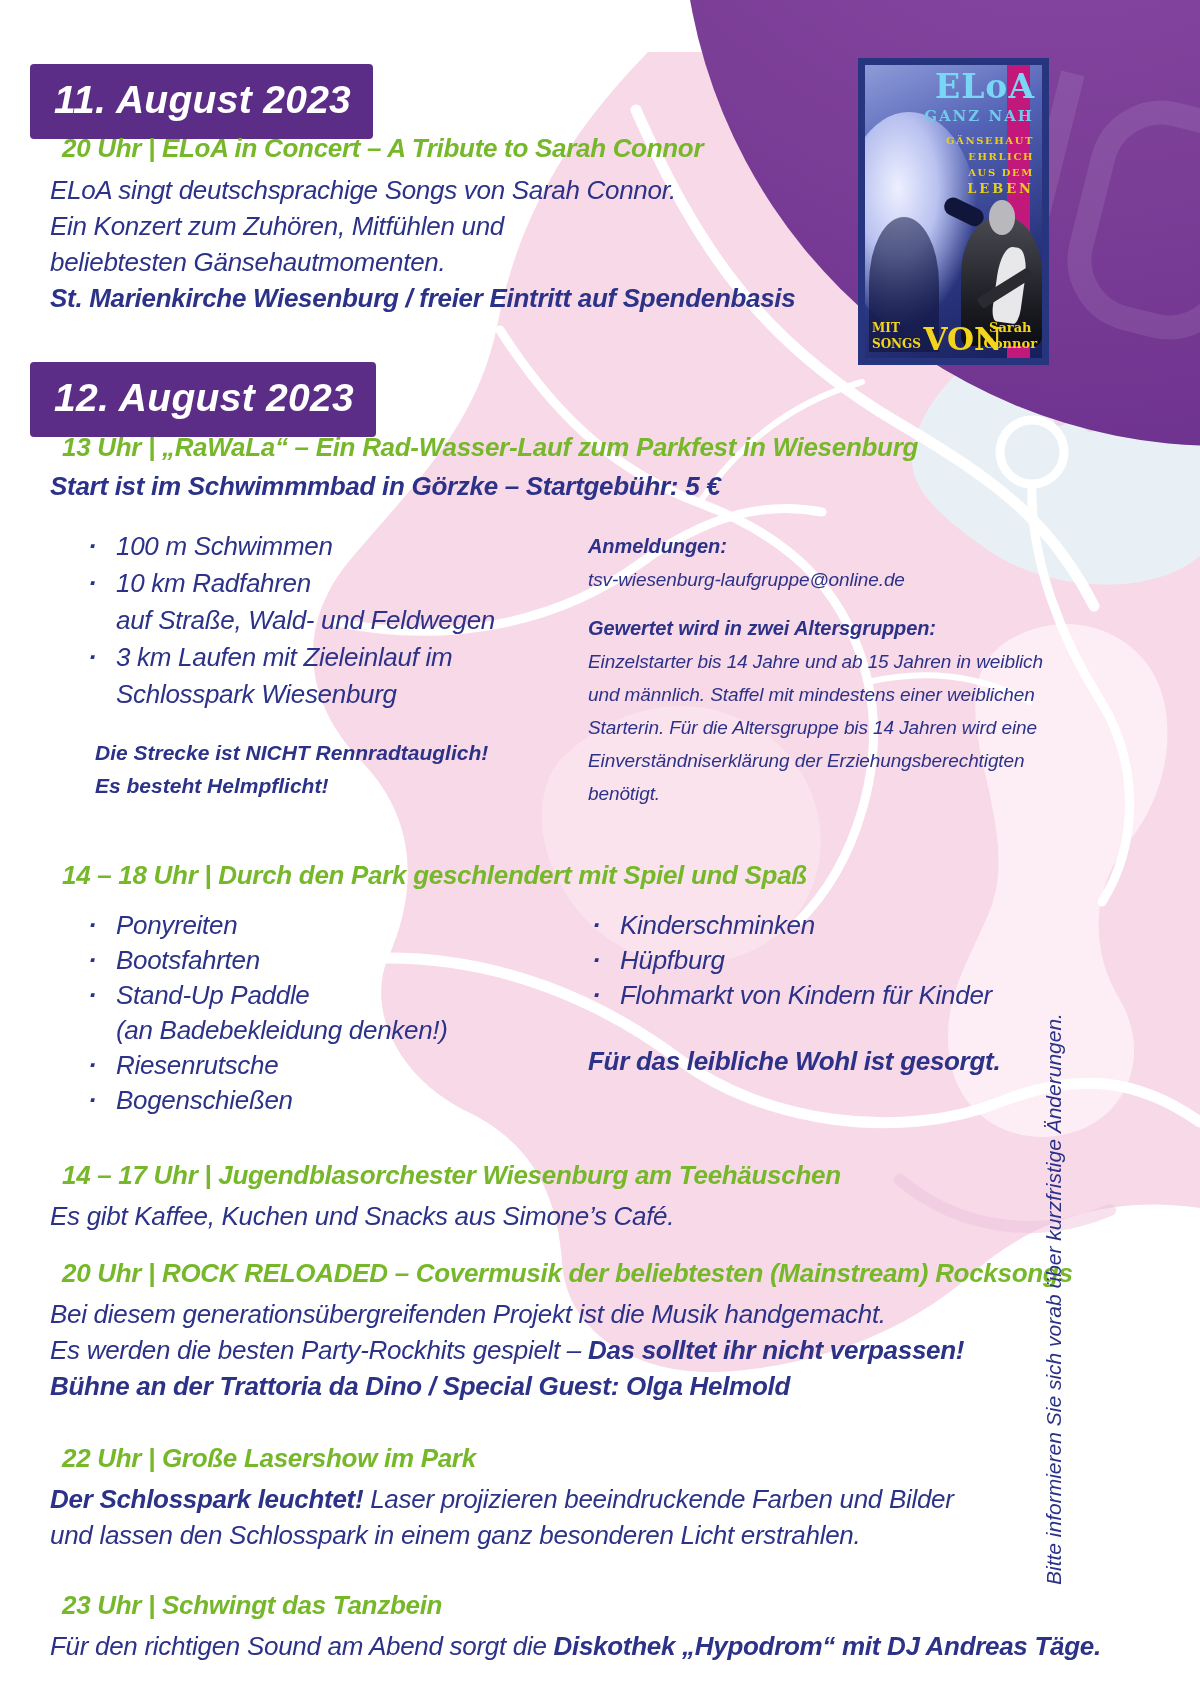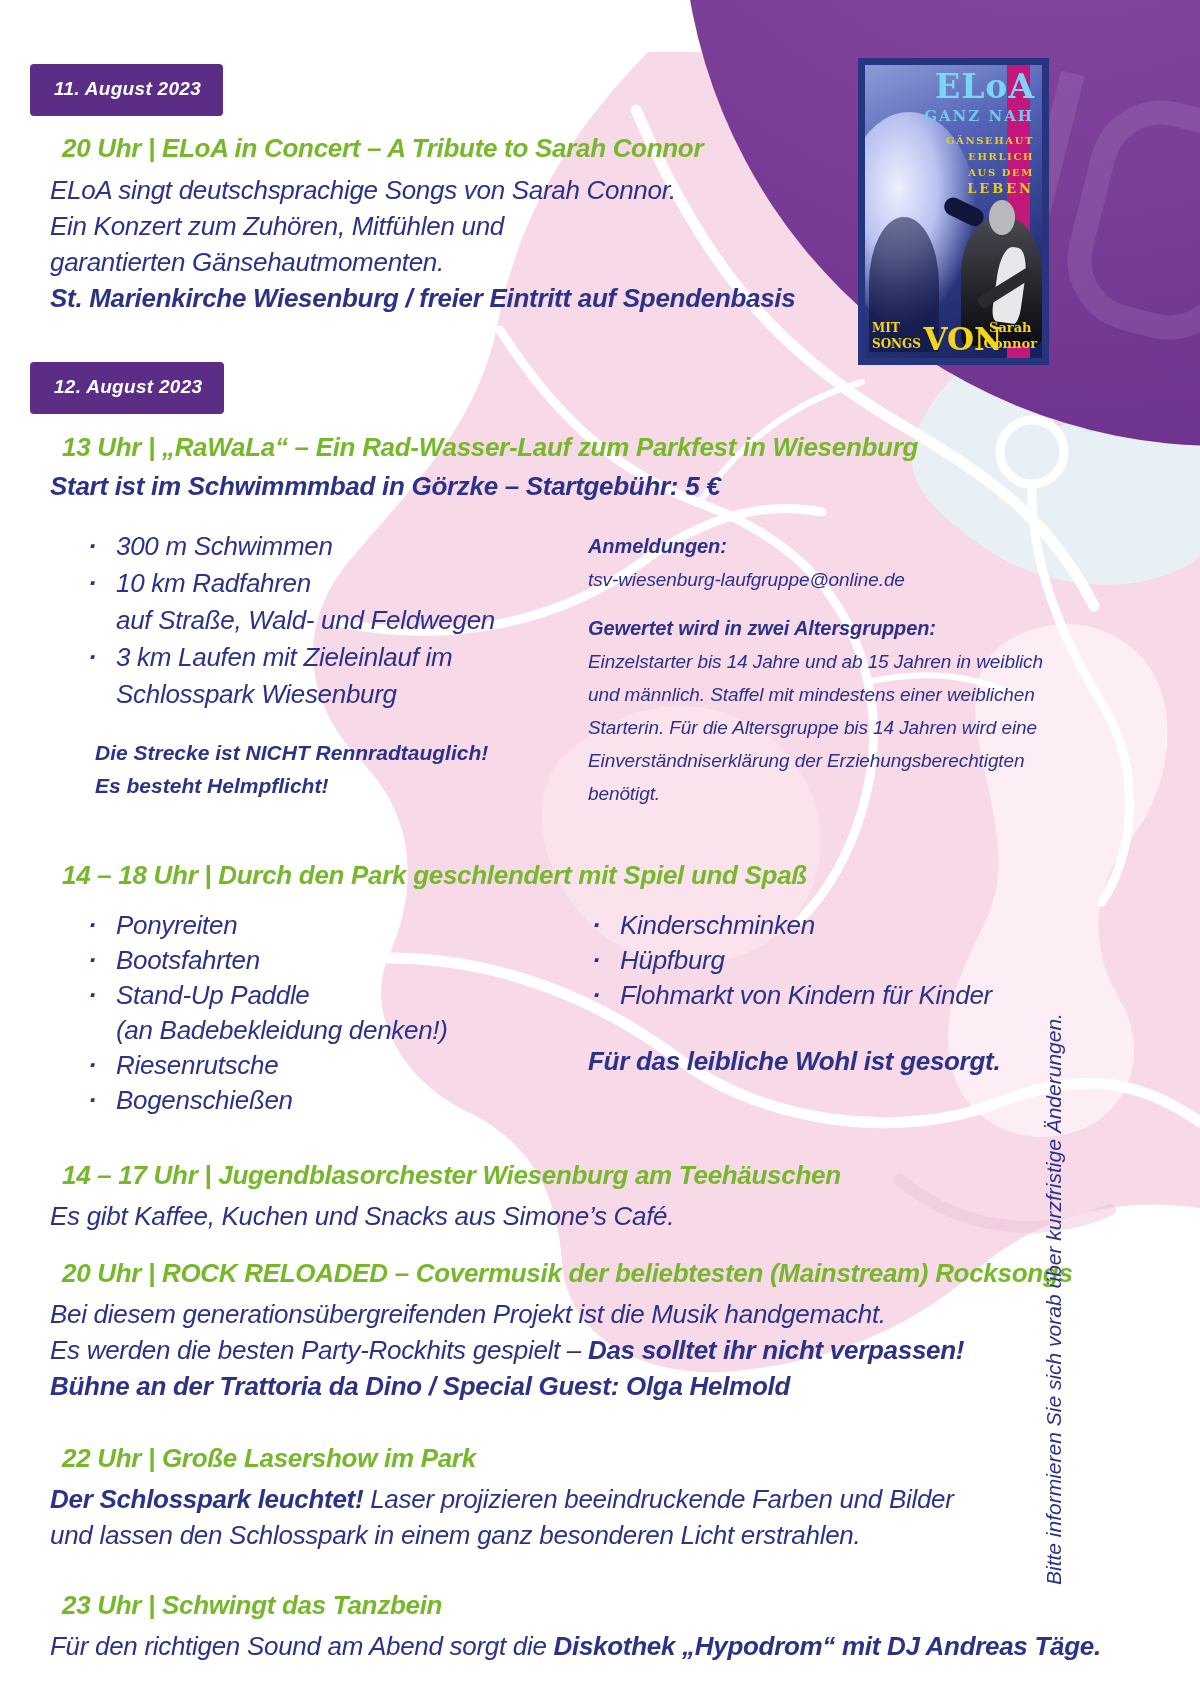--- a/index.html
+++ b/index.html
@@ -2,21 +2,21 @@
 <html lang="de"><head>
 <meta charset="utf-8">
 <style>
   html,body{margin:0;padding:0;}
   body{width:1200px;height:1697px;background:#ffffff;}
   .page{position:relative;width:1200px;height:1697px;background:#ffffff;overflow:hidden;
         font-family:"Liberation Sans",sans-serif;font-style:italic;color:#2c3287;}
   .bg{position:absolute;left:0;top:0;width:1200px;height:1697px;}
 
   .banner{position:absolute;left:30px;background:#5c2d87;color:#ffffff;font-weight:bold;
-          font-size:19px;line-height:1.15;padding:14px 22px 16px 24px;border-radius:4px;
+          font-size:39px;line-height:1.15;padding:14px 22px 16px 24px;border-radius:4px;
           letter-spacing:.3px;white-space:nowrap;}
 
   .h-green{position:absolute;left:50px;color:#76b82a;font-weight:bold;font-size:26px;
            letter-spacing:-0.3px;white-space:nowrap;margin-left:12px;}
 
   .body-block{position:absolute;left:50px;font-size:26px;line-height:36px;
               letter-spacing:-0.3px;white-space:nowrap;}
   .bl{display:block;white-space:nowrap;}
   .strong{font-weight:bold;}
 
@@ -114,21 +114,21 @@
     </g>
   </svg>
 
   <div class="banner" style="top:64px">11. August 2023</div>
 
   <div class="h-green" style="top:133px">20 Uhr | ELoA in Concert – A Tribute to Sarah Connor</div>
 
   <div class="body-block" style="top:172px">
     <span class="bl">ELoA singt deutschsprachige Songs von Sarah Connor.</span>
     <span class="bl">Ein Konzert zum Zuhören, Mitfühlen und</span>
-    <span class="bl">garantierten Gänsehautmomenten.</span>
+    <span class="bl">beliebtesten Gänsehautmomenten.</span>
     <span class="bl strong">St. Marienkirche Wiesenburg / freier Eintritt auf Spendenbasis</span>
   </div>
 
   <div class="poster">
     <div class="poster-inner">
       <div class="magenta-stripe"></div>
       <div class="singer-hair"></div>
       <div class="singer-shadow"></div>
       <div class="mic"></div>
       <div class="guitarist"></div>
@@ -157,21 +157,21 @@
 
   <div class="banner" style="top:362px">12. August 2023</div>
 
   <div class="h-green" style="top:432px">13 Uhr | „RaWaLa“ – Ein Rad-Wasser-Lauf zum Parkfest in Wiesenburg</div>
   <div class="body-block strong" style="top:468px">Start ist im Schwimmmbad in Görzke – Startgebühr: 5 €</div>
 
   <div class="bullets lh37" style="left:88px;top:528px">
     <div class="brow">
       <span class="bdot">·</span>
       <span class="btxt">
-          <span class="bl">300 m Schwimmen</span>
+          <span class="bl">100 m Schwimmen</span>
         </span>
     </div>
     <div class="brow">
       <span class="bdot">·</span>
       <span class="btxt">
         <span class="bl">10 km Radfahren</span>
         <span class="bl">auf Straße, Wald- und Feldwegen</span>
       </span>
     </div>
     <div class="brow">

